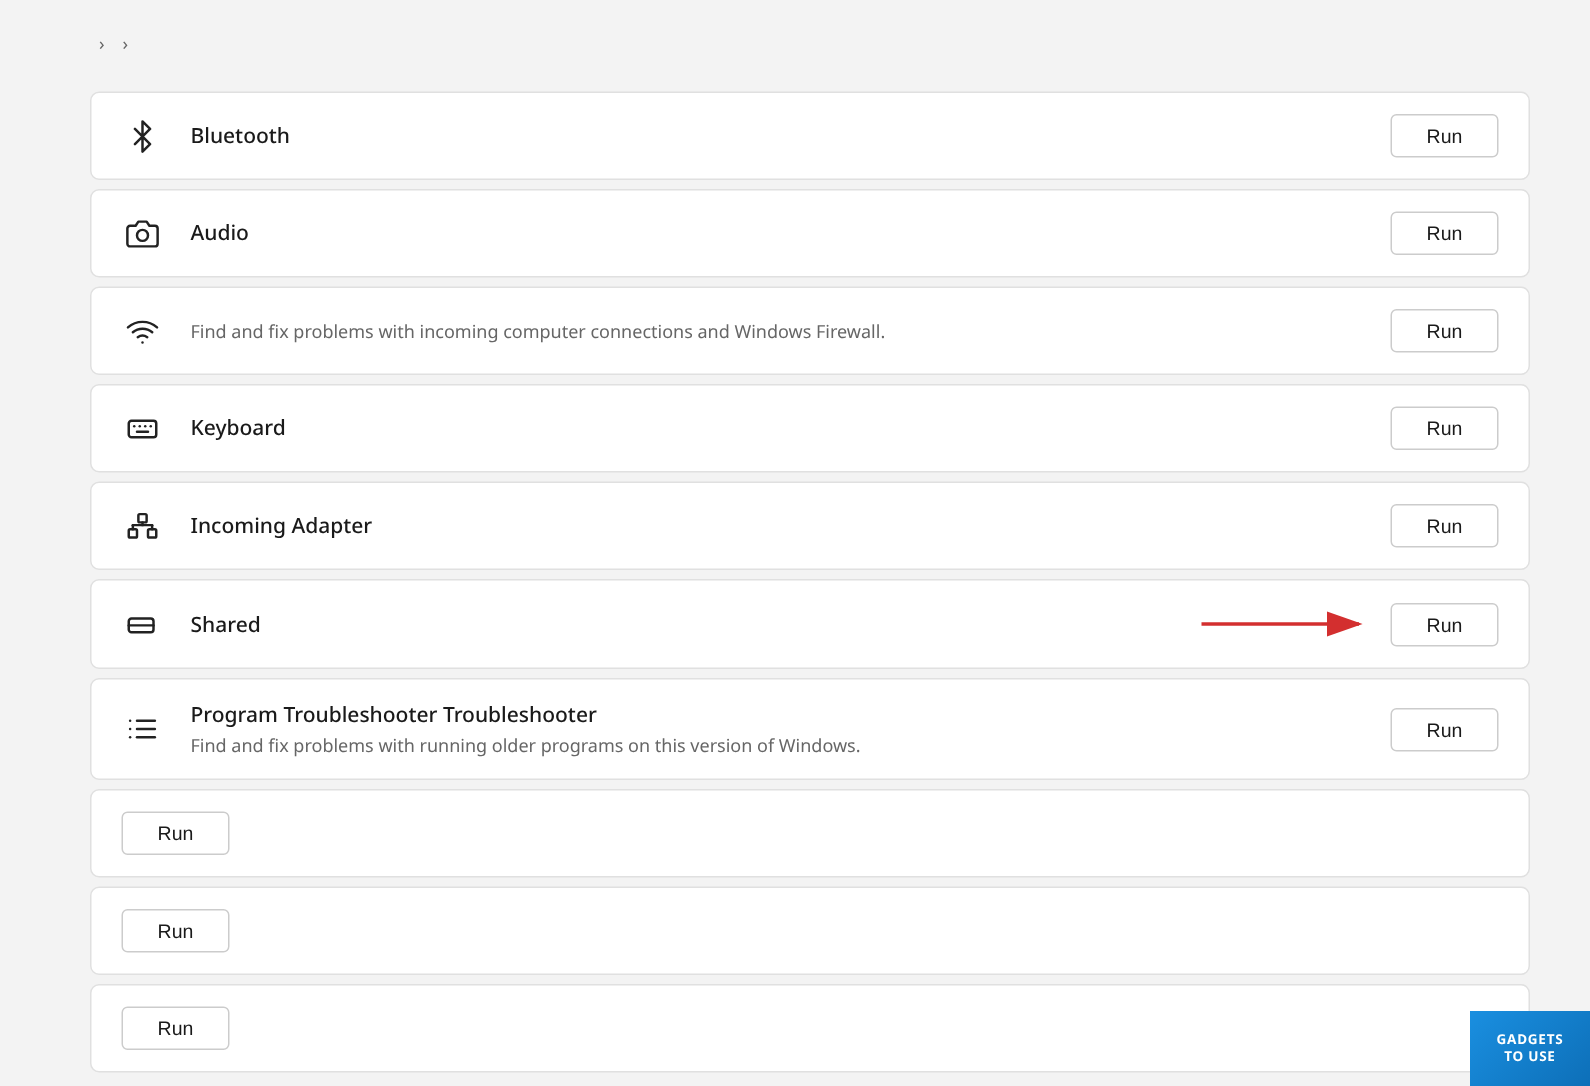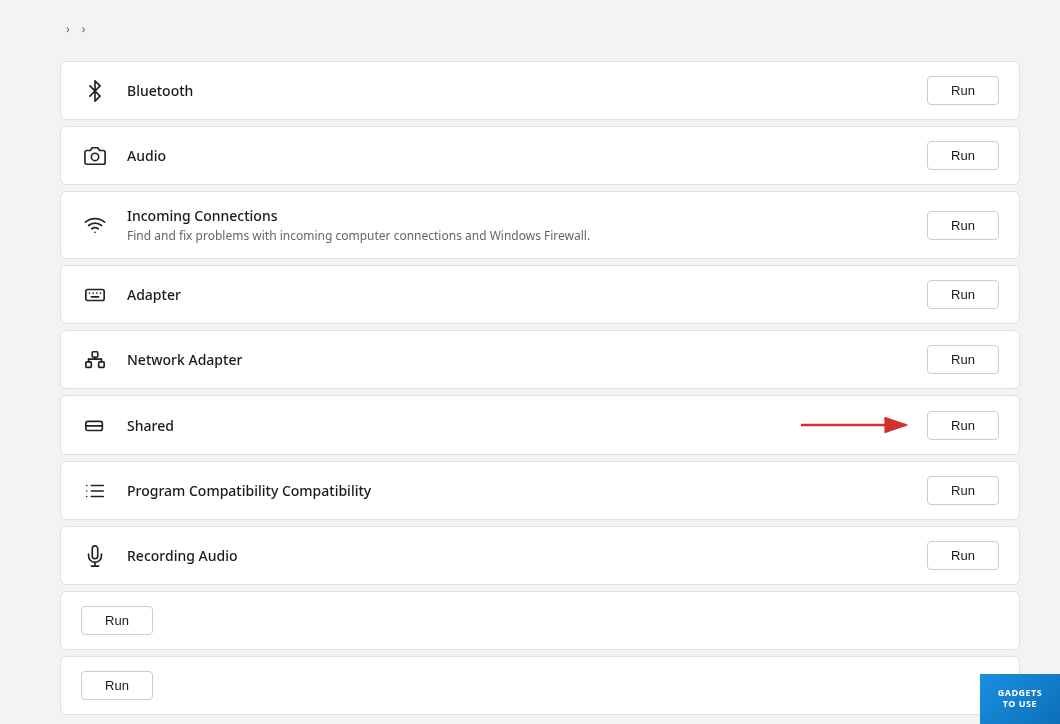--- a/index.html
+++ b/index.html
@@ -207,21 +207,20 @@
       <div class="item-left">
         <div class="item-icon">
           <svg width="22" height="22" viewBox="0 0 24 24" fill="none" stroke="#222" stroke-width="1.8" stroke-linecap="round" stroke-linejoin="round">
         <path d="M5 12.55a11 11 0 0 1 14.08 0"></path>
         <path d="M1.42 9a16 16 0 0 1 21.16 0"></path>
         <path d="M8.53 16.11a6 6 0 0 1 6.95 0"></path>
         <line x1="12" y1="20" x2="12.01" y2="20"></line>
       </svg>
         </div>
         <div class="item-text">
-          <span class="item-title">Incoming Connections</span>
           <span class="item-description">Find and fix problems with incoming computer connections and Windows Firewall.</span>
         </div>
       </div>
 
         <div class="item-right">
           <button class="run-button">Run</button>
         </div>
       </div>
       <div class="troubleshooter-item">
       <div class="item-left">
@@ -229,21 +228,21 @@
           <svg width="22" height="22" viewBox="0 0 24 24" fill="none" stroke="#222" stroke-width="1.8" stroke-linecap="round" stroke-linejoin="round">
         <rect x="2" y="6" width="20" height="12" rx="2" ry="2"></rect>
         <line x1="6" y1="10" x2="6.01" y2="10"></line>
         <line x1="10" y1="10" x2="10.01" y2="10"></line>
         <line x1="14" y1="10" x2="14.01" y2="10"></line>
         <line x1="18" y1="10" x2="18.01" y2="10"></line>
         <line x1="8" y1="14" x2="16" y2="14"></line>
       </svg>
         </div>
         <div class="item-text">
-          <span class="item-title">Adapter</span>
+          <span class="item-title">Keyboard</span>
 
         </div>
       </div>
 
         <div class="item-right">
           <button class="run-button">Run</button>
         </div>
       </div>
       <div class="troubleshooter-item">
       <div class="item-left">
@@ -252,21 +251,21 @@
         <rect x="2" y="14" width="6" height="6" rx="1"></rect>
         <rect x="9" y="3" width="6" height="6" rx="1"></rect>
         <rect x="16" y="14" width="6" height="6" rx="1"></rect>
         <line x1="5" y1="14" x2="5" y2="11"></line>
         <line x1="19" y1="14" x2="19" y2="11"></line>
         <line x1="5" y1="11" x2="19" y2="11"></line>
         <line x1="12" y1="9" x2="12" y2="11"></line>
       </svg>
         </div>
         <div class="item-text">
-          <span class="item-title">Network Adapter</span>
+          <span class="item-title">Incoming Adapter</span>
 
         </div>
       </div>
 
         <div class="item-right">
           <button class="run-button">Run</button>
         </div>
       </div>
       <div class="troubleshooter-item power-row">
       <div class="item-left">
@@ -302,43 +301,30 @@
           <svg width="22" height="22" viewBox="0 0 24 24" fill="none" stroke="#222" stroke-width="1.8" stroke-linecap="round" stroke-linejoin="round">
         <line x1="8" y1="6" x2="21" y2="6"></line>
         <line x1="8" y1="12" x2="21" y2="12"></line>
         <line x1="8" y1="18" x2="21" y2="18"></line>
         <line x1="3" y1="6" x2="3.01" y2="6"></line>
         <line x1="3" y1="12" x2="3.01" y2="12"></line>
         <line x1="3" y1="18" x2="3.01" y2="18"></line>
       </svg>
         </div>
         <div class="item-text">
-          <span class="item-title">Program Compatibility Compatibility</span>
-        </div>
-      </div>
-
-        <div class="item-right">
-          <button class="run-button">Run</button>
-        </div>
-      </div>
-      <div class="troubleshooter-item">
-      <div class="item-left">
-        <div class="item-icon">
-          <svg width="22" height="22" viewBox="0 0 24 24" fill="none" stroke="#222" stroke-width="1.8" stroke-linecap="round" stroke-linejoin="round">
-        <path d="M12 1a3 3 0 0 0-3 3v8a3 3 0 0 0 6 0V4a3 3 0 0 0-3-3z"></path>
-        <path d="M19 10v2a7 7 0 0 1-14 0v-2"></path>
-        <line x1="12" y1="19" x2="12" y2="23"></line>
-        <line x1="8" y1="23" x2="16" y2="23"></line>
-      </svg>
-        </div>
-        <div class="item-text">
-          <span class="item-title">Recording Audio</span>
-
-        </div>
-      </div>
+          <span class="item-title">Program Troubleshooter Troubleshooter</span>
+          <span class="item-description">Find and fix problems with running older programs on this version of Windows.</span>
+        </div>
+      </div>
+
+        <div class="item-right">
+          <button class="run-button">Run</button>
+        </div>
+      </div>
+      <div class="troubleshooter-item">
 
         <div class="item-right">
           <button class="run-button">Run</button>
         </div>
       </div>
       <div class="troubleshooter-item">
 
         <div class="item-right">
           <button class="run-button">Run</button>
         </div>

